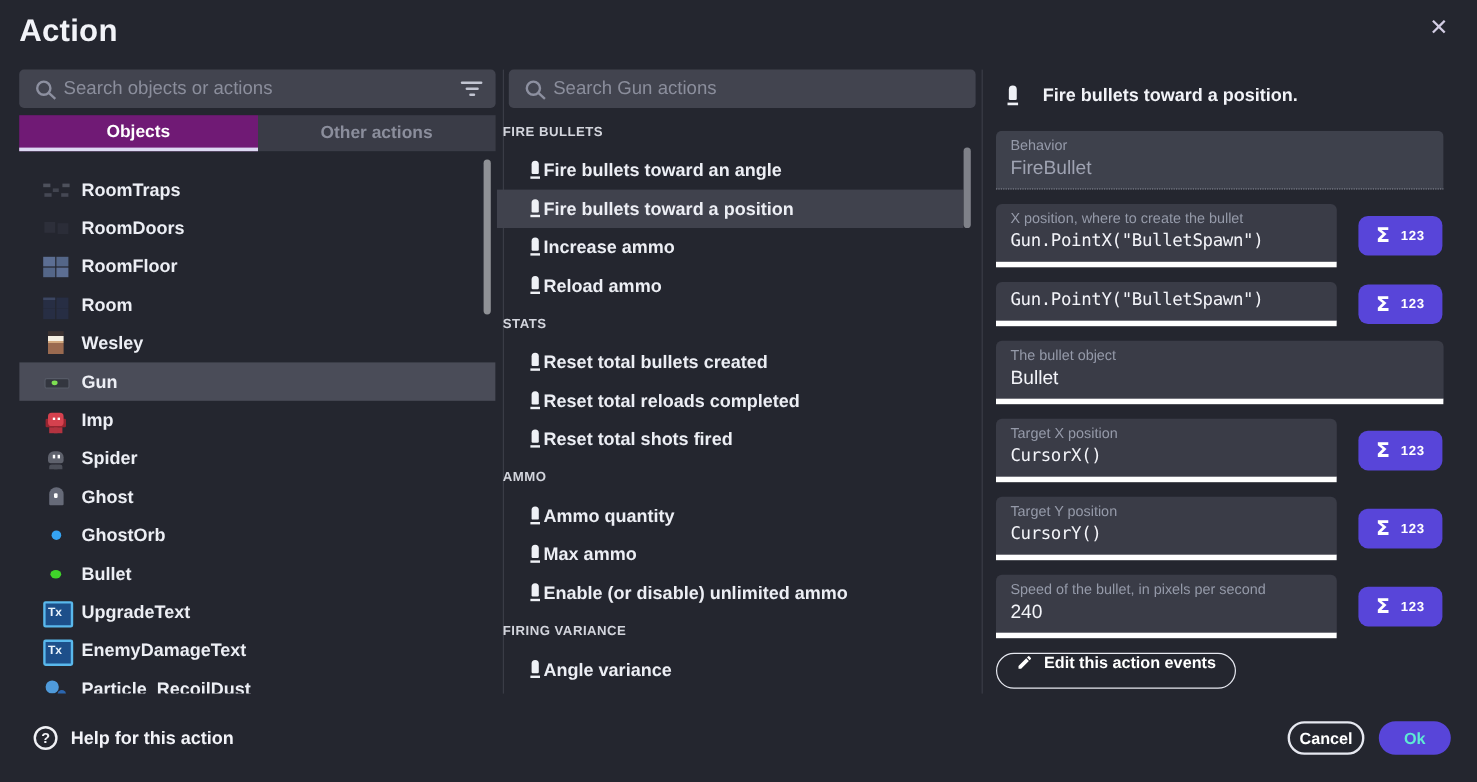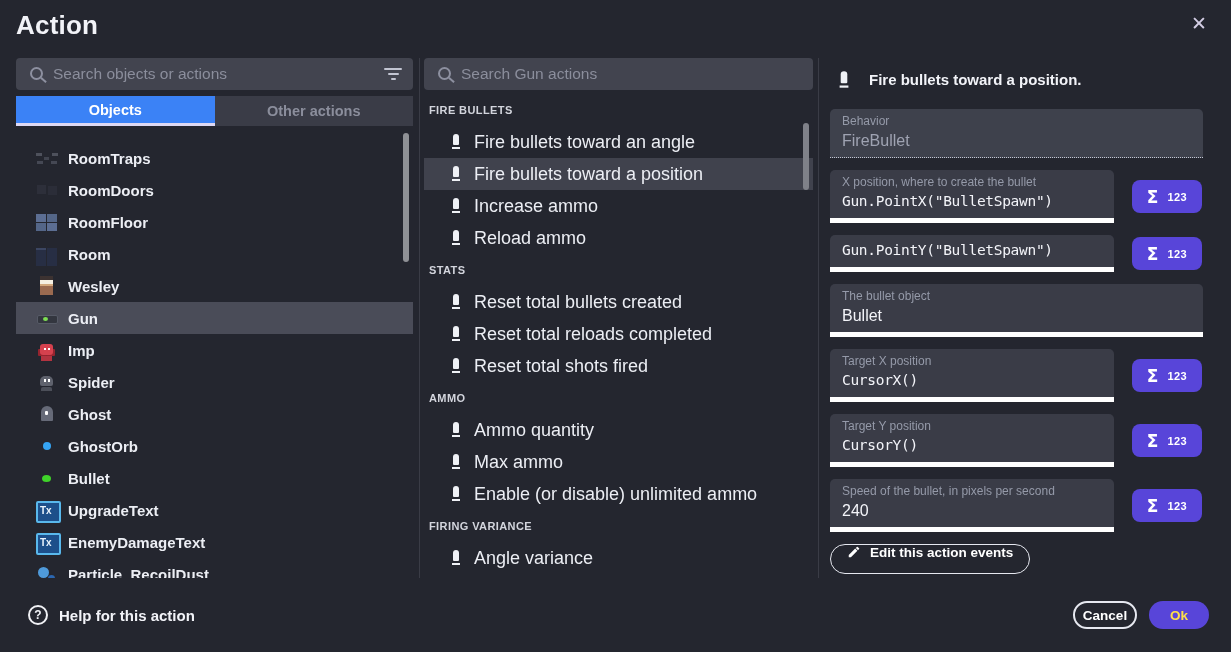--- a/index.html
+++ b/index.html
@@ -23,21 +23,21 @@
   .ficon i { display:block; height:2px; background:#c2c5d2; margin:0 auto 3px; border-radius:1px; }
   .ficon i:nth-child(1){width:18px} .ficon i:nth-child(2){width:11px} .ficon i:nth-child(3){width:5px; margin-bottom:0}
   .vdiv { position:absolute; top:58px; height:520px; width:1px; background:#3a3c46; }
   .scroll-thumb { position:absolute; width:6px; border-radius:3px; }
 
   
   .left-search { left:16px; width:397px; }
   .tabs { position:absolute; left:16px; top:96px; width:397px; height:30px; display:flex; }
   .tab { flex:1; display:flex; align-items:center; justify-content:center; font-size:14.5px; font-weight:bold;
     color:#8b8e9c; background:#3a3c47; cursor:pointer; }
-  .tab.active { color:#fff; background:#3b82f6; border-bottom:3px solid #ddd8f3; }
+  .tab.active { color:#fff; background:#701a75; border-bottom:3px solid #ddd8f3; }
   .obj-list { position:absolute; left:16px; top:130px; width:397px; height:448px; overflow:hidden; padding-top:12px; }
   .obj-row { height:32px; display:flex; align-items:center; padding-left:19px; cursor:pointer; }
   .obj-row.selected { background:#4a4c58; }
   .obj-label { font-size:15px; font-weight:bold; color:#eceef4; margin-left:9px;text-align:center; }
   .left-thumb { left:403px; top:133px; height:129px; background:#8f9196; }
 
   
   .obj-icon { position:relative; width:24px; height:22px; flex:0 0 24px; }
   .obj-icon::before, .obj-icon::after { content:""; position:absolute; }
   .icon-roomtraps::before { width:6px; height:3px; background:#4e515c; left:1px; top:6px;
@@ -62,26 +62,26 @@
   .icon-ghost::after { width:3px; height:4px; background:#fff; border-radius:1px; left:10px; top:8px; }
   .icon-ghostorb::before { width:8px; height:8px; background:#35a4f4; border-radius:50%; left:8px; top:7px; }
   .icon-bullet::before { width:9px; height:7px; background:#3fd32a; border-radius:50%; left:7px; top:8px; }
   .icon-text::before { width:21px; height:18px; left:1px; top:2px; background:#1d4f8a; border:2px solid #59b8ec; border-radius:2px; }
   .icon-text::after { content:"Tx"; color:#eaf4fd; font:bold 10px "Liberation Sans",sans-serif; left:5px; top:6px; }
   .icon-particle::before { width:11px; height:11px; background:#4f9ada; border-radius:50%; left:3px; top:4px; }
   .icon-particle::after { width:7px; height:7px; background:#2b66b0; border-radius:50%; left:13px; top:12px; }
 
   
   .mid-search { left:424px; width:389px; }
-  .action-list { position:absolute; left:424px; top:94px; width:389px; height:484px; overflow:hidden; }
+  .action-list { position:absolute; left:414px; top:94px; width:389px; height:484px; overflow:hidden; }
   .sec-header { height:32px; display:flex; align-items:center; padding-left:5px;
     font-size:11px; font-weight:bold; color:#d3d5dd; letter-spacing:.4px; }
   .act-row { height:32px; display:flex; align-items:center; padding-left:27px; cursor:pointer; }
   .act-row.selected { background:#40424d; }
-  .act-label { font-size:18px; font-weight:normal; color:#eceef4; margin-left:13px; }
+  .act-label { font-size:15px; font-weight:bold; color:#eceef4; margin-left:2px; }
   .bullet-glyph { position:relative; width:10px; height:16px; flex:0 0 10px; }
   .bullet-glyph::before { content:""; position:absolute; left:2px; top:0; width:6px; height:11px;
     background:#eff1f6; border-radius:3px 3px 1px 1px; }
   .bullet-glyph::after { content:""; position:absolute; left:1px; bottom:1px; width:8px; height:2px; background:#eff1f6; }
   .mid-thumb { left:803px; top:123px; height:67px; background:#7f8189; }
 
   
   .right-panel { position:absolute; left:830px; top:58px; width:385px; height:520px; }
   .detail-header { display:flex; align-items:flex-end; margin:13px 0 0 9px; }
   .detail-header .bullet-glyph { transform:scale(1.1); }
@@ -107,21 +107,21 @@
   
   .footer { position:absolute; left:0; bottom:0; width:100%; height:74px; display:flex; align-items:center; }
   .help { display:flex; align-items:center; margin-left:28px; cursor:pointer; }
   .help-icon { width:20px; height:20px; border:2px solid #f0f1f5; border-radius:50%;
     display:flex; align-items:center; justify-content:center; font-size:12px; font-weight:bold; }
   .help-label { margin-left:11px; font-size:15px; font-weight:bold; }
   .spacer { flex:1; }
   .btn { height:28px; border-radius:14px; font-size:13.5px; font-weight:bold;
     font-family:"Liberation Sans",sans-serif; cursor:pointer; }
   .btn.outline { width:64px; background:transparent; border:2px solid #e6e8f0; color:#fff; margin-right:12px; }
-  .btn.primary { width:60px; background:#5845d9; border:none; color:#fde047; margin-right:22px; }
+  .btn.primary { width:60px; background:#5845d9; border:none; color:#5eead4; margin-right:22px; }
 </style>
 </head>
 <body>
 
 <div class="dialog">
   <div class="title">Action</div>
   <div class="close">✕</div>
 
   <div class="search-box left-search">
     <span class="sicon"></span>

